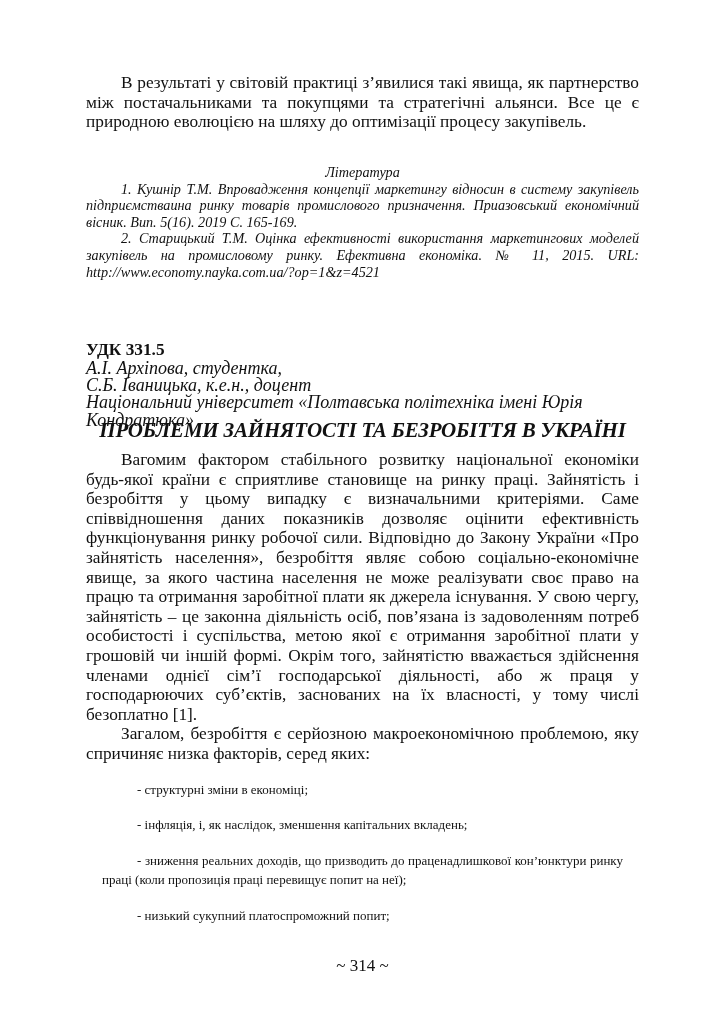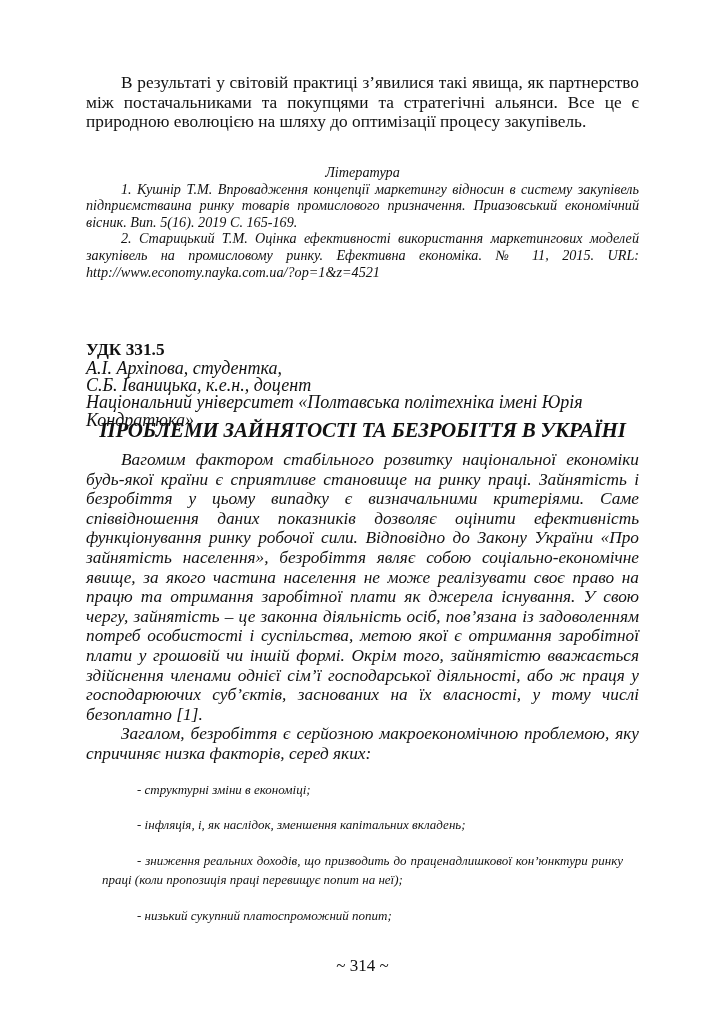--- a/index.html
+++ b/index.html
@@ -36,21 +36,21 @@
     <p class="udk">УДК 331.5</p>
     <p class="author">А.І. Архіпова, студентка,</p>
     <p class="author">С.Б. Іваницька, к.е.н., доцент</p>
     <p class="author">Національний університет «Полтавська політехніка імені Юрія Кондратюка»</p>
   </div>
 
   <div class="blk" style="top:418px;">
     <p class="title">ПРОБЛЕМИ ЗАЙНЯТОСТІ ТА БЕЗРОБІТТЯ В УКРАЇНІ</p>
   </div>
 
-  <div class="blk" style="top:450px;font-style:italic;">
+  <div class="blk" style="top:450px;">
     <p class="p indent">Вагомим фактором стабільного розвитку національної економіки будь-якої країни є сприятливе становище на ринку праці. Зайнятість і безробіття у цьому випадку є визначальними критеріями. Саме співвідношення даних показників дозволяє оцінити ефективність функціонування ринку робочої сили. Відповідно до Закону України «Про зайнятість населення», безробіття являє собою соціально-економічне явище, за якого частина населення не може реалізувати своє право на працю та отримання заробітної плати як джерела існування. У свою чергу, зайнятість – це законна діяльність осіб, пов’язана із задоволенням потреб особистості і суспільства, метою якої є отримання заробітної плати у грошовій чи іншій формі. Окрім того, зайнятістю вважається здійснення членами однієї сім’ї господарської діяльності, або ж праця у господарюючих суб’єктів, заснованих на їх власності, у тому числі безоплатно [1].</p>
     <p class="p indent">Загалом, безробіття є серйозною макроекономічною проблемою, яку спричиняє низка факторів, серед яких:</p>
     <p class="list-item">- структурні зміни в економіці;</p>
     <p class="list-item">- інфляція, і, як наслідок, зменшення капітальних вкладень;</p>
     <p class="list-item">- зниження реальних доходів, що призводить до праценадлишкової кон’юнктури ринку праці (коли пропозиція праці перевищує попит на неї);</p>
     <p class="list-item">- низький сукупний платоспроможний попит;</p>
   </div>
 
 </div>
 

